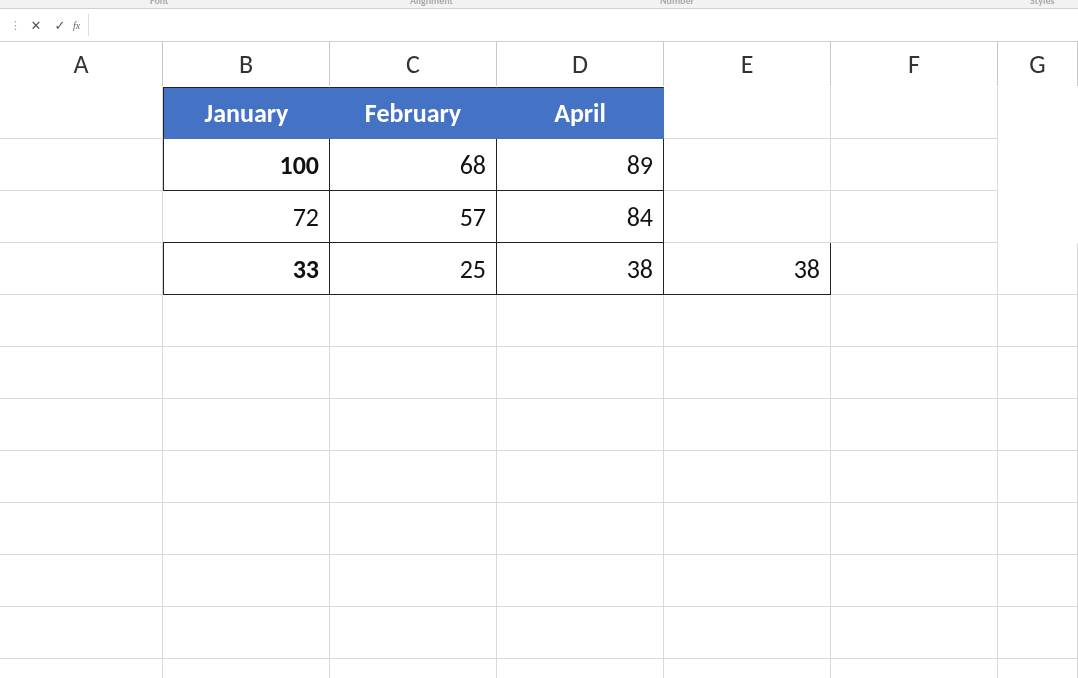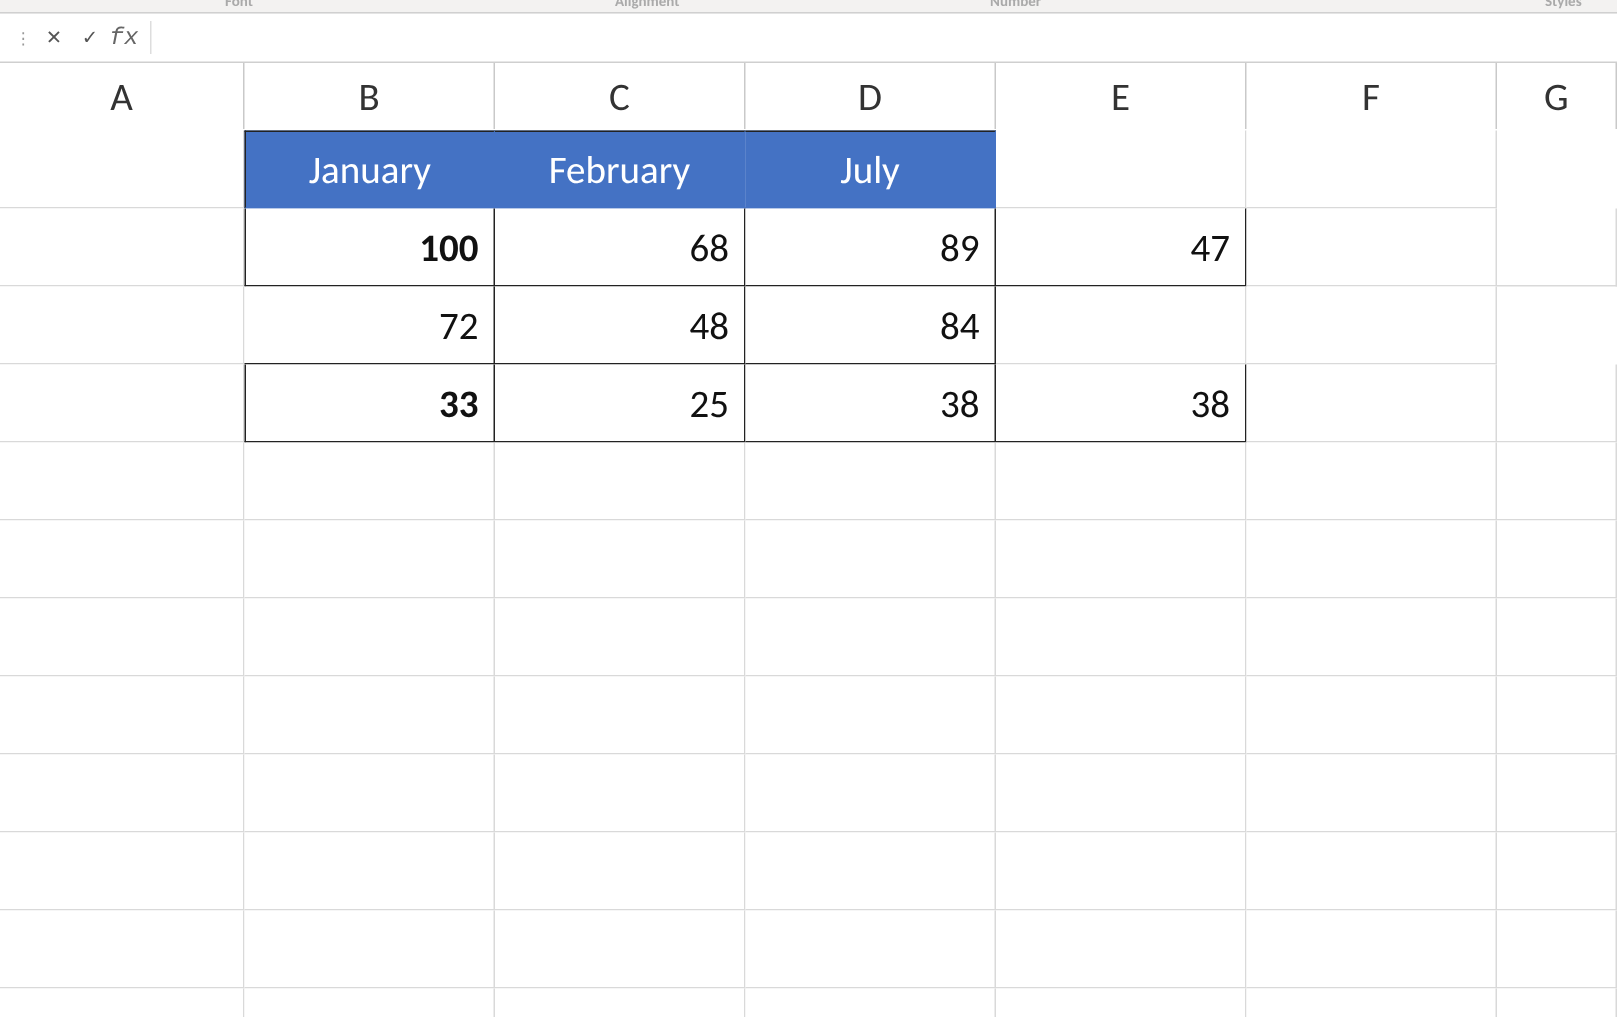--- a/index.html
+++ b/index.html
@@ -54,22 +54,22 @@
     margin-right: 2px;
     cursor: pointer;
   }
   .fb-sep {
     color: #999;
     font-size: 11px;
     margin: 0 4px;
   }
   .fx-label {
     font-style: italic;
-    font-family: Liberation Mono, monospace;
-    font-size: 16px;
+    font-family: Liberation Serif, serif;
+    font-size: 10px;
     color: #666;
     margin-right: 8px;
   }
   .fb-input {
     flex: 1;
     height: 22px;
     border: none;
     border-left: 1px solid #ddd;
     outline: none;
     font-size: 14px;
@@ -119,21 +119,21 @@
     padding: 0 10px;
     font-size: 26px;
     color: #111;
     background: #fff;
     cursor: cell;
     user-select: none;
   }
   .hdr-cell {
     background: #4472c4;
     color: #fff;
-    font-weight: 400;
+    font-weight: 700;
     justify-content: center;
     border-right: 1px solid #4472c4;
     border-bottom: 1px solid #4472c4;
   }
   .hdr-cell.lb { border-left: 1.5px solid #222; }
   .hdr-cell.rb { border-right: 1.5px solid #222; }
   .hdr-cell.tb { border-top: 1.5px solid #222; }
 
   .data-cell {
     justify-content: flex-end;
@@ -191,39 +191,38 @@
       <div class="col-header">F</div>
       <div class="col-header">G</div>
     </div>
 
     <div class="rows">
 
       <div class="row">
         <div class="cell"></div>
         <div class="cell hdr-cell lb tb">January</div>
         <div class="cell hdr-cell tb">February</div>
-        <div class="cell hdr-cell tb">July</div>
+        <div class="cell hdr-cell tb">April</div>
         <div class="cell"></div>
         <div class="cell"></div>
       </div>
 
       <div class="row">
         <div class="cell"></div>
         <div class="cell data-cell lb">100</div>
         <div class="cell data-cell">68</div>
         <div class="cell data-cell">89</div>
-        <div class="cell data-cell">47</div>
         <div class="cell"></div>
         <div class="cell"></div>
       </div>
 
       <div class="row">
         <div class="cell"></div>
         <div class="cell data-cell">72</div>
-        <div class="cell data-cell">48</div>
+        <div class="cell data-cell">57</div>
         <div class="cell data-cell">84</div>
         <div class="cell"></div>
         <div class="cell"></div>
       </div>
 
       <div class="row">
         <div class="cell"></div>
         <div class="cell data-cell lb">33</div>
         <div class="cell data-cell">25</div>
         <div class="cell data-cell">38</div>

